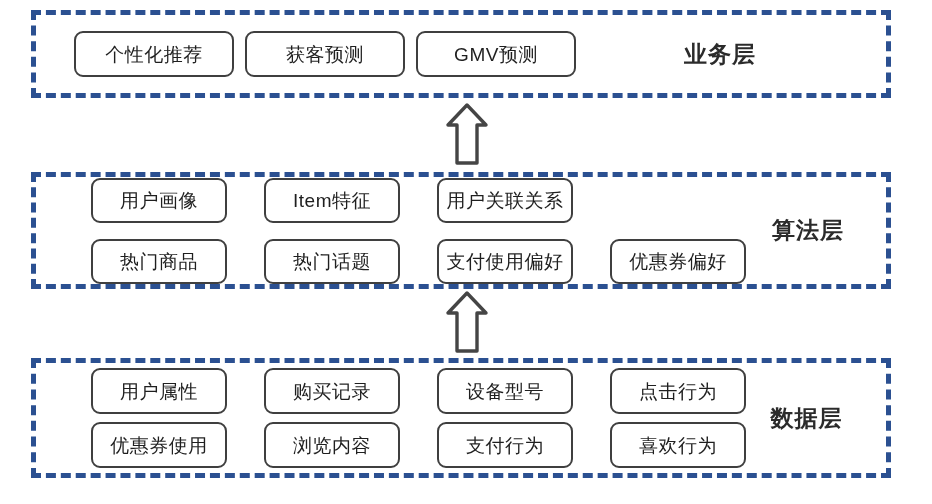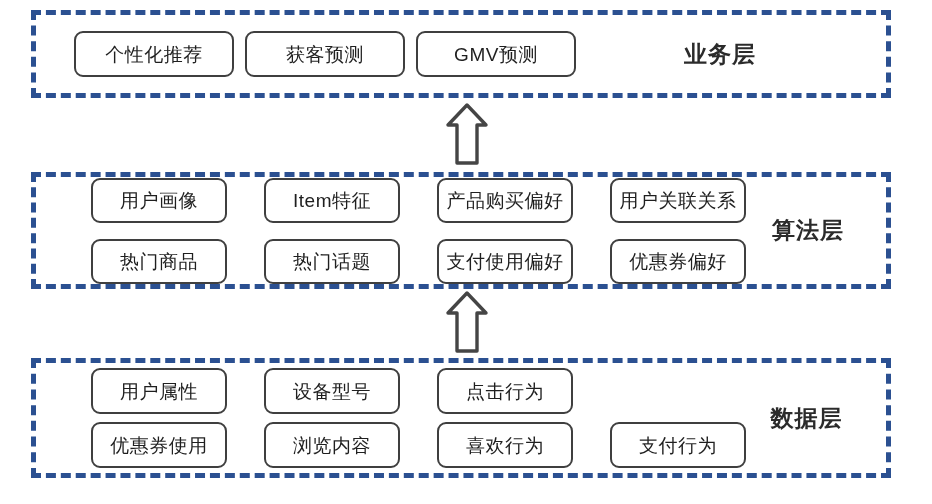--- a/index.html
+++ b/index.html
@@ -152,21 +152,20 @@
     <svg viewBox="0 0 46 66" xmlns="http://www.w3.org/2000/svg" aria-hidden="true">
       <path d="M23 4 L42 24 L33 24 L33 62 L13 62 L13 24 L4 24 Z" fill="#ffffff" stroke="#454545" stroke-width="3.4" stroke-linejoin="round" stroke-linecap="round"></path>
     </svg>
   </div>
 
   <div class="layer layer-algorithm">
     <div class="nodes nodes-algorithm">
       <div class="node-row">
         <div class="node">用户画像</div>
         <div class="node">Item特征</div>
-        <div class="node">产品购买偏好</div>
         <div class="node">用户关联关系</div>
       </div>
       <div class="node-row">
         <div class="node">热门商品</div>
         <div class="node">热门话题</div>
         <div class="node">支付使用偏好</div>
         <div class="node">优惠券偏好</div>
       </div>
     </div>
     <div class="layer-title">算法层</div>
@@ -175,26 +174,27 @@
   <div class="arrow arrow-lower">
     <svg viewBox="0 0 46 66" xmlns="http://www.w3.org/2000/svg" aria-hidden="true">
       <path d="M23 4 L42 24 L33 24 L33 62 L13 62 L13 24 L4 24 Z" fill="#ffffff" stroke="#454545" stroke-width="3.4" stroke-linejoin="round" stroke-linecap="round"></path>
     </svg>
   </div>
 
   <div class="layer layer-data">
     <div class="nodes nodes-data">
       <div class="node-row">
         <div class="node">用户属性</div>
+        <div class="node">购买记录</div>
         <div class="node">设备型号</div>
         <div class="node">点击行为</div>
       </div>
       <div class="node-row">
         <div class="node">优惠券使用</div>
         <div class="node">浏览内容</div>
+        <div class="node">支付行为</div>
         <div class="node">喜欢行为</div>
-        <div class="node">支付行为</div>
       </div>
     </div>
     <div class="layer-title">数据层</div>
   </div>
 
 </div>
 
 </body></html>

